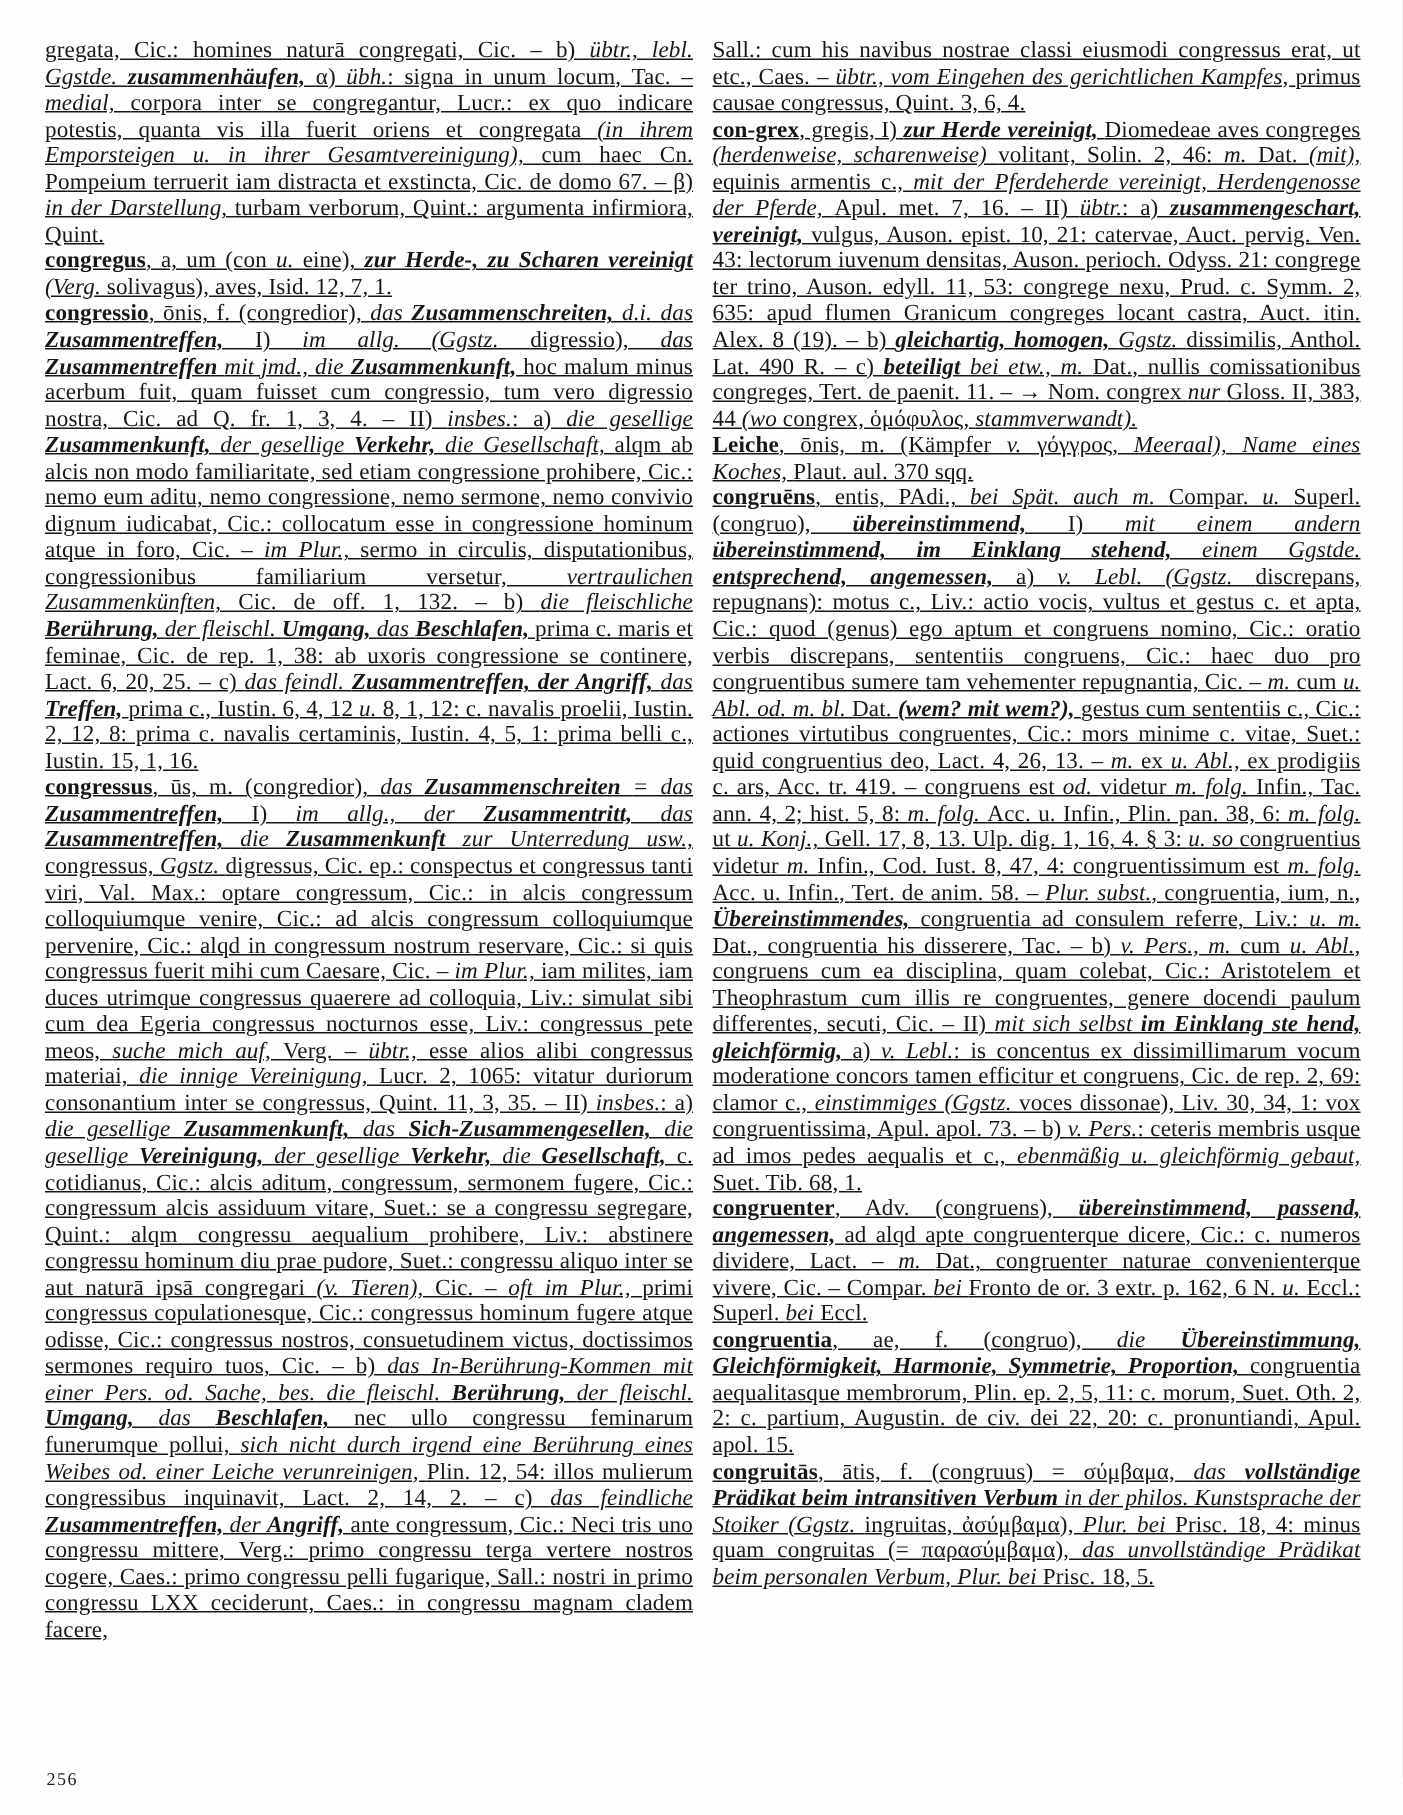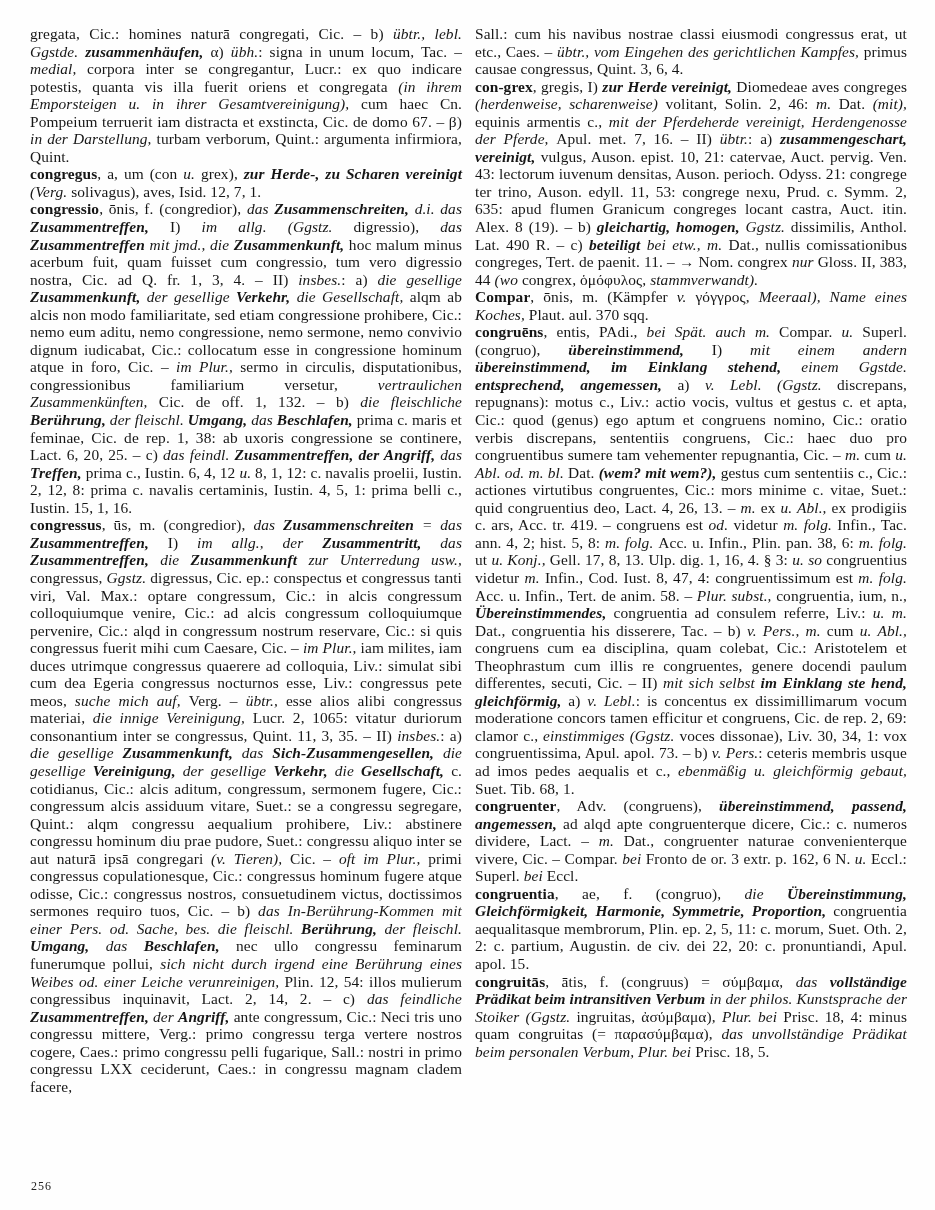--- a/index.html
+++ b/index.html
@@ -21,20 +21,21 @@
     display: flex;
     gap: 13px;
   }
   .col {
     width: 432px;
     text-align: justify;
     font-size: 15.4px;
     line-height: 17.55px;
     letter-spacing: 0.1px;
     hyphens: auto;
+    text-decoration: underline;
     -webkit-hyphens: auto;
   }
   .col p.entry { margin: 0; padding: 0; }
   .s-n { font-style: normal; font-weight: normal; }
   .s-i { font-style: italic; }
   .s-b { font-weight: bold; }
   .s-bi { font-weight: bold; font-style: italic; }
   .page-number {
     position: absolute;
     left: 31px;
@@ -44,28 +45,28 @@
     color: #222;
   }
 </style>
 </head>
 <body>
 
 <div class="page">
   <div class="columns">
     <div class="col">
         <p class="entry"><span class="s-n">gregata, Cic.: homines naturā congregati, Cic. – b) </span><span class="s-i">übtr., lebl. Ggstde. </span><span class="s-bi">zusammenhäufen, </span><span class="s-n">α) </span><span class="s-i">übh.</span><span class="s-n">: signa in unum locum, Tac. – </span><span class="s-i">medial, </span><span class="s-n">corpora inter se congregantur, Lucr.: ex quo indicare potestis, quanta vis illa fuerit oriens et congregata </span><span class="s-i">(in ihrem Emporsteigen u. in ihrer Gesamtvereinigung), </span><span class="s-n">cum haec Cn. Pompeium terruerit iam distracta et exstincta, Cic. de domo 67. – β) </span><span class="s-i">in der Darstellung, </span><span class="s-n">turbam verborum, Quint.: argumenta infirmiora, Quint.</span></p>
-        <p class="entry"><span class="s-b">congregus</span><span class="s-n">, a, um (con </span><span class="s-i">u. </span><span class="s-n">grex), </span><span class="s-bi">zur Herde-, zu Scharen vereinigt </span><span class="s-i">(Verg. </span><span class="s-n">solivagus), aves, Isid. 12, 7, 1.</span></p>
+        <p class="entry"><span class="s-b">congregus</span><span class="s-n">, a, um (con </span><span class="s-i">u. </span><span class="s-n">eine), </span><span class="s-bi">zur Herde-, zu Scharen vereinigt </span><span class="s-i">(Verg. </span><span class="s-n">solivagus), aves, Isid. 12, 7, 1.</span></p>
         <p class="entry"><span class="s-b">congressio</span><span class="s-n">, ōnis, f. (congredior), </span><span class="s-i">das </span><span class="s-bi">Zusammenschreiten, </span><span class="s-i">d.i. das </span><span class="s-bi">Zusammentreffen, </span><span class="s-n">I) </span><span class="s-i">im allg. (Ggstz. </span><span class="s-n">digressio), </span><span class="s-i">das </span><span class="s-bi">Zusammentreffen </span><span class="s-i">mit jmd., die </span><span class="s-bi">Zusammenkunft, </span><span class="s-n">hoc malum minus acerbum fuit, quam fuisset cum congressio, tum vero digressio nostra, Cic. ad Q. fr. 1, 3, 4. – II) </span><span class="s-i">insbes.</span><span class="s-n">: a) </span><span class="s-i">die gesellige </span><span class="s-bi">Zusammenkunft, </span><span class="s-i">der gesellige </span><span class="s-bi">Verkehr, </span><span class="s-i">die Gesellschaft, </span><span class="s-n">alqm ab alcis non modo familiaritate, sed etiam congressione prohibere, Cic.: nemo eum aditu, nemo congressione, nemo sermone, nemo convivio dignum iudicabat, Cic.: collocatum esse in congressione hominum atque in foro, Cic. – </span><span class="s-i">im Plur., </span><span class="s-n">sermo in circulis, disputationibus, congressionibus familiarium versetur, </span><span class="s-i">vertraulichen Zusammenkünften, </span><span class="s-n">Cic. de off. 1, 132. – b) </span><span class="s-i">die fleischliche </span><span class="s-bi">Berührung, </span><span class="s-i">der fleischl. </span><span class="s-bi">Umgang, </span><span class="s-i">das </span><span class="s-bi">Beschlafen, </span><span class="s-n">prima c. maris et feminae, Cic. de rep. 1, 38: ab uxoris congressione se continere, Lact. 6, 20, 25. – c) </span><span class="s-i">das feindl. </span><span class="s-bi">Zusammentreffen, der Angriff, </span><span class="s-i">das </span><span class="s-bi">Treffen, </span><span class="s-n">prima c., Iustin. 6, 4, 12 </span><span class="s-i">u. </span><span class="s-n">8, 1, 12: c. navalis proelii, Iustin. 2, 12, 8: prima c. navalis certaminis, Iustin. 4, 5, 1: prima belli c., Iustin. 15, 1, 16.</span></p>
         <p class="entry"><span class="s-b">congressus</span><span class="s-n">, ūs, m. (congredior), </span><span class="s-i">das </span><span class="s-bi">Zusammenschreiten </span><span class="s-i">= das </span><span class="s-bi">Zusammentreffen, </span><span class="s-n">I) </span><span class="s-i">im allg., der </span><span class="s-bi">Zusammentritt, </span><span class="s-i">das </span><span class="s-bi">Zusammentreffen, </span><span class="s-i">die </span><span class="s-bi">Zusammenkunft </span><span class="s-i">zur Unterredung usw., </span><span class="s-n">congressus, </span><span class="s-i">Ggstz. </span><span class="s-n">digressus, Cic. ep.: conspectus et congressus tanti viri, Val. Max.: optare congressum, Cic.: in alcis congressum colloquiumque venire, Cic.: ad alcis congressum colloquiumque pervenire, Cic.: alqd in congressum nostrum reservare, Cic.: si quis congressus fuerit mihi cum Caesare, Cic. – </span><span class="s-i">im Plur., </span><span class="s-n">iam milites, iam duces utrimque congressus quaerere ad colloquia, Liv.: simulat sibi cum dea Egeria congressus nocturnos esse, Liv.: congressus pete meos, </span><span class="s-i">suche mich auf, </span><span class="s-n">Verg. – </span><span class="s-i">übtr., </span><span class="s-n">esse alios alibi congressus materiai, </span><span class="s-i">die innige Vereinigung, </span><span class="s-n">Lucr. 2, 1065: vitatur duriorum consonantium inter se congressus, Quint. 11, 3, 35. – II) </span><span class="s-i">insbes.</span><span class="s-n">: a) </span><span class="s-i">die gesellige </span><span class="s-bi">Zusammenkunft, </span><span class="s-i">das </span><span class="s-bi">Sich-Zusammengesellen, </span><span class="s-i">die gesellige </span><span class="s-bi">Vereinigung, </span><span class="s-i">der gesellige </span><span class="s-bi">Verkehr, </span><span class="s-i">die </span><span class="s-bi">Gesellschaft, </span><span class="s-n">c. cotidianus, Cic.: alcis aditum, congressum, sermonem fugere, Cic.: congressum alcis assiduum vitare, Suet.: se a congressu segregare, Quint.: alqm congressu aequalium prohibere, Liv.: abstinere congressu hominum diu prae pudore, Suet.: congressu aliquo inter se aut naturā ipsā congregari </span><span class="s-i">(v. Tieren), </span><span class="s-n">Cic. – </span><span class="s-i">oft im Plur., </span><span class="s-n">primi congressus copulationesque, Cic.: congressus hominum fugere atque odisse, Cic.: congressus nostros, consuetudinem victus, doctissimos sermones requiro tuos, Cic. – b) </span><span class="s-i">das In-Berührung-Kommen mit einer Pers. od. Sache, bes. die fleischl. </span><span class="s-bi">Berührung, </span><span class="s-i">der fleischl. </span><span class="s-bi">Umgang, </span><span class="s-i">das </span><span class="s-bi">Beschlafen, </span><span class="s-n">nec ullo congressu feminarum funerumque pollui, </span><span class="s-i">sich nicht durch irgend eine Berührung eines Weibes od. einer Leiche verunreinigen, </span><span class="s-n">Plin. 12, 54: illos mulierum congressibus inquinavit, Lact. 2, 14, 2. – c) </span><span class="s-i">das feindliche </span><span class="s-bi">Zusammentreffen, </span><span class="s-i">der </span><span class="s-bi">Angriff, </span><span class="s-n">ante congressum, Cic.: Neci tris uno congressu mittere, Verg.: primo congressu terga vertere nostros cogere, Caes.: primo congressu pelli fugarique, Sall.: nostri in primo congressu LXX ceciderunt, Caes.: in congressu magnam cladem facere,</span></p>
       </div>
     <div class="col">
         <p class="entry"><span class="s-n">Sall.: cum his navibus nostrae classi eiusmodi congressus erat, ut etc., Caes. – </span><span class="s-i">übtr., vom Eingehen des gerichtlichen Kampfes, </span><span class="s-n">primus causae congressus, Quint. 3, 6, 4.</span></p>
         <p class="entry"><span class="s-b">con-grex</span><span class="s-n">, gregis, I) </span><span class="s-bi">zur Herde vereinigt, </span><span class="s-n">Diomedeae aves congreges </span><span class="s-i">(herdenweise, scharenweise) </span><span class="s-n">volitant, Solin. 2, 46: </span><span class="s-i">m. </span><span class="s-n">Dat. </span><span class="s-i">(mit), </span><span class="s-n">equinis armentis c., </span><span class="s-i">mit der Pferdeherde vereinigt, Herdengenosse der Pferde, </span><span class="s-n">Apul. met. 7, 16. – II) </span><span class="s-i">übtr.</span><span class="s-n">: a) </span><span class="s-bi">zusammengeschart, vereinigt, </span><span class="s-n">vulgus, Auson. epist. 10, 21: catervae, Auct. pervig. Ven. 43: lectorum iuvenum densitas, Auson. perioch. Odyss. 21: congrege ter trino, Auson. edyll. 11, 53: congrege nexu, Prud. c. Symm. 2, 635: apud flumen Granicum congreges locant castra, Auct. itin. Alex. 8 (19). – b) </span><span class="s-bi">gleichartig, homogen, </span><span class="s-i">Ggstz. </span><span class="s-n">dissimilis, Anthol. Lat. 490 R. – c) </span><span class="s-bi">beteiligt </span><span class="s-i">bei etw., m. </span><span class="s-n">Dat., nullis comissationibus congreges, Tert. de paenit. 11. – → Nom. congrex </span><span class="s-i">nur </span><span class="s-n">Gloss. II, 383, 44 </span><span class="s-i">(wo </span><span class="s-n">congrex, ὁμόφυλος, </span><span class="s-i">stammverwandt).</span></p>
-        <p class="entry"><span class="s-b">Compar</span><span class="s-n">, ōnis, m. (Kämpfer </span><span class="s-i">v. </span><span class="s-n">γόγγρος, </span><span class="s-i">Meeraal), Name eines Koches, </span><span class="s-n">Plaut. aul. 370 sqq.</span></p>
+        <p class="entry"><span class="s-b">Leiche</span><span class="s-n">, ōnis, m. (Kämpfer </span><span class="s-i">v. </span><span class="s-n">γόγγρος, </span><span class="s-i">Meeraal), Name eines Koches, </span><span class="s-n">Plaut. aul. 370 sqq.</span></p>
         <p class="entry"><span class="s-b">congruēns</span><span class="s-n">, entis, PAdi., </span><span class="s-i">bei Spät. auch m. </span><span class="s-n">Compar. </span><span class="s-i">u. </span><span class="s-n">Superl. (congruo), </span><span class="s-bi">übereinstimmend, </span><span class="s-n">I) </span><span class="s-i">mit einem andern </span><span class="s-bi">übereinstimmend, im Einklang stehend, </span><span class="s-i">einem Ggstde. </span><span class="s-bi">entsprechend, angemessen, </span><span class="s-n">a) </span><span class="s-i">v. Lebl. (Ggstz. </span><span class="s-n">discrepans, repugnans): motus c., Liv.: actio vocis, vultus et gestus c. et apta, Cic.: quod (genus) ego aptum et congruens nomino, Cic.: oratio verbis discrepans, sententiis congruens, Cic.: haec duo pro congruentibus sumere tam vehementer repugnantia, Cic. – </span><span class="s-i">m. </span><span class="s-n">cum </span><span class="s-i">u. Abl. od. m. bl. </span><span class="s-n">Dat. </span><span class="s-bi">(wem? mit wem?), </span><span class="s-n">gestus cum sententiis c., Cic.: actiones virtutibus congruentes, Cic.: mors minime c. vitae, Suet.: quid congruentius deo, Lact. 4, 26, 13. – </span><span class="s-i">m. </span><span class="s-n">ex </span><span class="s-i">u. Abl., </span><span class="s-n">ex prodigiis c. ars, Acc. tr. 419. – congruens est </span><span class="s-i">od. </span><span class="s-n">videtur </span><span class="s-i">m. folg. </span><span class="s-n">Infin., Tac. ann. 4, 2; hist. 5, 8: </span><span class="s-i">m. folg. </span><span class="s-n">Acc. u. Infin., Plin. pan. 38, 6: </span><span class="s-i">m. folg. </span><span class="s-n">ut </span><span class="s-i">u. Konj., </span><span class="s-n">Gell. 17, 8, 13. Ulp. dig. 1, 16, 4. § 3: </span><span class="s-i">u. so </span><span class="s-n">congruentius videtur </span><span class="s-i">m. </span><span class="s-n">Infin., Cod. Iust. 8, 47, 4: congruentissimum est </span><span class="s-i">m. folg. </span><span class="s-n">Acc. u. Infin., Tert. de anim. 58. – </span><span class="s-i">Plur. subst., </span><span class="s-n">congruentia, ium, n., </span><span class="s-bi">Übereinstimmendes, </span><span class="s-n">congruentia ad consulem referre, Liv.: </span><span class="s-i">u. m. </span><span class="s-n">Dat., congruentia his disserere, Tac. – b) </span><span class="s-i">v. Pers., m. </span><span class="s-n">cum </span><span class="s-i">u. Abl., </span><span class="s-n">congruens cum ea disciplina, quam colebat, Cic.: Aristotelem et Theophrastum cum illis re congruentes, genere docendi paulum differentes, secuti, Cic. – II) </span><span class="s-i">mit sich selbst </span><span class="s-bi">im Einklang ste hend, gleichförmig, </span><span class="s-n">a) </span><span class="s-i">v. Lebl.</span><span class="s-n">: is concentus ex dissimillimarum vocum moderatione concors tamen efficitur et congruens, Cic. de rep. 2, 69: clamor c., </span><span class="s-i">einstimmiges (Ggstz. </span><span class="s-n">voces dissonae), Liv. 30, 34, 1: vox congruentissima, Apul. apol. 73. – b) </span><span class="s-i">v. Pers.</span><span class="s-n">: ceteris membris usque ad imos pedes aequalis et c., </span><span class="s-i">ebenmäßig u. gleichförmig gebaut, </span><span class="s-n">Suet. Tib. 68, 1.</span></p>
         <p class="entry"><span class="s-b">congruenter</span><span class="s-n">, Adv. (congruens), </span><span class="s-bi">übereinstimmend, passend, angemessen, </span><span class="s-n">ad alqd apte congruenterque dicere, Cic.: c. numeros dividere, Lact. – </span><span class="s-i">m. </span><span class="s-n">Dat., congruenter naturae convenienterque vivere, Cic. – Compar. </span><span class="s-i">bei </span><span class="s-n">Fronto de or. 3 extr. p. 162, 6 N. </span><span class="s-i">u. </span><span class="s-n">Eccl.: Superl. </span><span class="s-i">bei </span><span class="s-n">Eccl.</span></p>
         <p class="entry"><span class="s-b">congruentia</span><span class="s-n">, ae, f. (congruo), </span><span class="s-i">die </span><span class="s-bi">Übereinstimmung, Gleichförmigkeit, Harmonie, Symmetrie, Proportion, </span><span class="s-n">congruentia aequalitasque membrorum, Plin. ep. 2, 5, 11: c. morum, Suet. Oth. 2, 2: c. partium, Augustin. de civ. dei 22, 20: c. pronuntiandi, Apul. apol. 15.</span></p>
         <p class="entry"><span class="s-b">congruitās</span><span class="s-n">, ātis, f. (congruus) = σύμβαμα, </span><span class="s-i">das </span><span class="s-bi">vollständige Prädikat beim intransitiven Verbum </span><span class="s-i">in der philos. Kunstsprache der Stoiker (Ggstz. </span><span class="s-n">ingruitas, ἀσύμβαμα), </span><span class="s-i">Plur. bei </span><span class="s-n">Prisc. 18, 4: minus quam congruitas (= παρασύμβαμα), </span><span class="s-i">das unvollständige Prädikat beim personalen Verbum, Plur. bei </span><span class="s-n">Prisc. 18, 5.</span></p>
       </div>
   </div>
   <div class="page-number">256</div>
 </div>
 
 </body></html>

